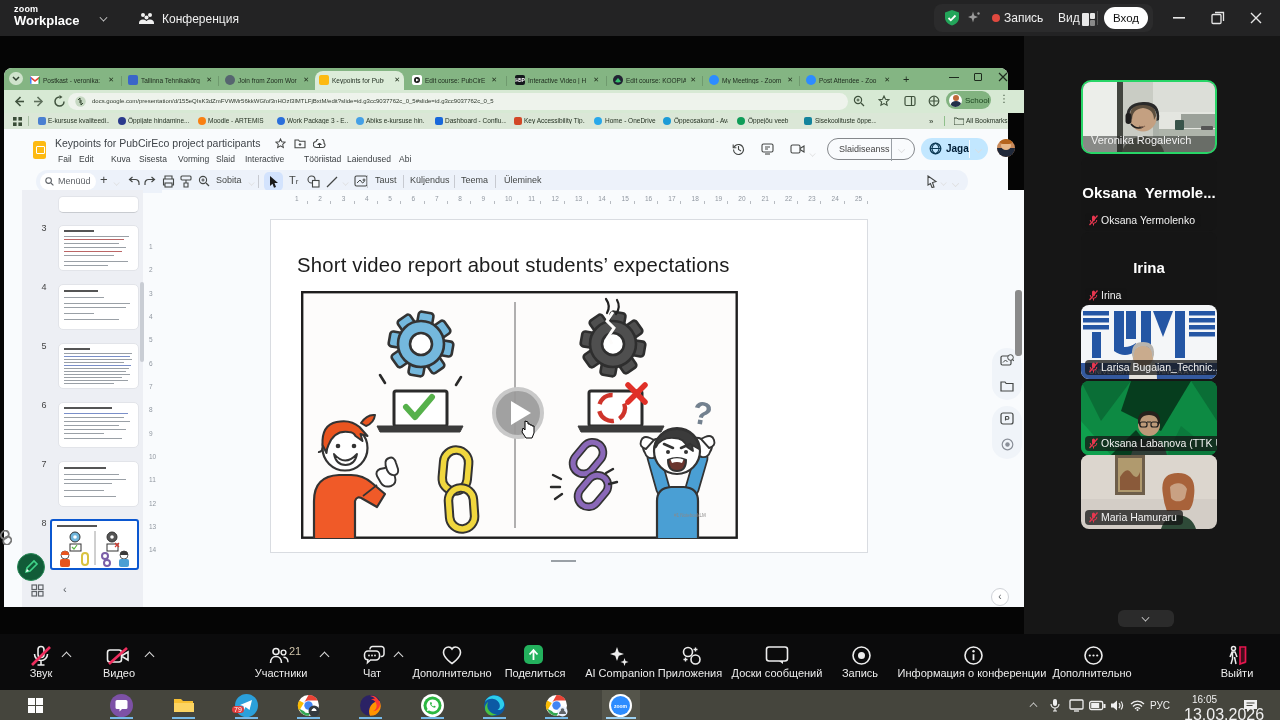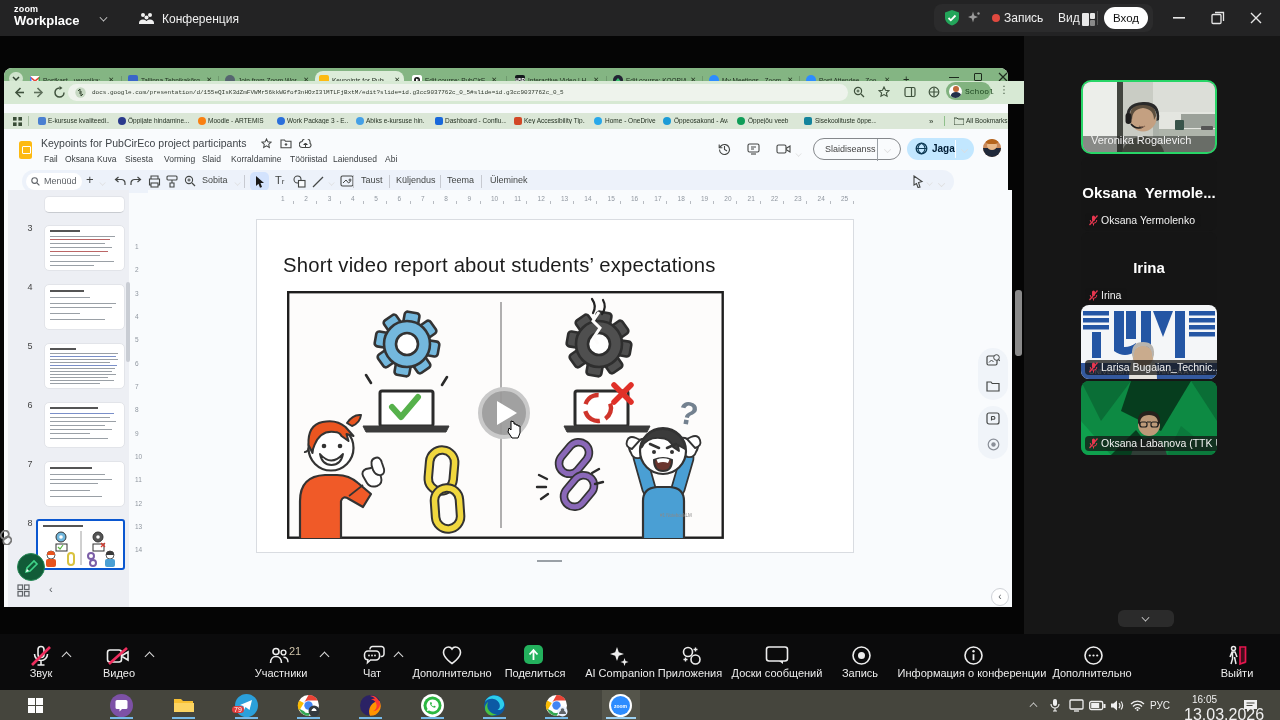--- a/index.html
+++ b/index.html
@@ -27,29 +27,29 @@
 
 #share{position:absolute;left:0;top:36px;width:1024px;height:598px;background:#050505;}
 #browser{position:absolute;left:4px;top:32px;width:1004px;height:539px;background:#f9fbfd;border-radius:8px 8px 0 0;}
 #tabstrip{position:absolute;left:0;top:0;width:1004px;height:22px;background:#84b583;border-radius:8px 8px 0 0;}
 .btab{position:absolute;top:3px;height:19px;font-size:6.5px;color:#1e2b1e;white-space:nowrap;overflow:hidden;}
 .btab .fav{position:absolute;left:4px;top:4px;width:10px;height:10px;border-radius:2px;}
 .btab .tt{position:absolute;left:17px;top:6px;width:60px;overflow:hidden;}
 .btab .x{position:absolute;right:4px;top:5px;font-size:7px;color:#23321f;}
 .btab.active{background:#dcecd9;border-radius:8px 8px 0 0;}
 .tsep{position:absolute;top:8px;width:1px;height:10px;background:#6f9a6e;}
-#navrow{position:absolute;left:0;top:13px;width:1089px;height:23px;background:#d7e9d4;font-family:Liberation Mono, monospace;}
+#navrow{position:absolute;left:0;top:22px;width:1089px;height:23px;background:#d7e9d4;}
 #urlpill{position:absolute;left:64px;top:3px;width:780px;height:17px;background:#eef3ec;border-radius:9px;}
 #urltxt{position:absolute;left:24px;top:5px;font-size:6px;color:#303a2e;white-space:nowrap;}
 #schoolchip{position:absolute;left:942px;top:1px;width:45px;height:18px;background:#82b380;border-radius:10px;color:#1e4620;font-size:8px;}
 #bkmrow{position:absolute;left:0;top:45px;width:1004px;height:16px;background:#dbe7d7;}
 .bk{position:absolute;top:4px;font-size:6.5px;color:#243122;white-space:nowrap;overflow:hidden;}
 .bkfav{position:absolute;top:4px;width:8px;height:8px;border-radius:2px;}
 
-#slides{position:absolute;left:4px;top:61px;width:904px;height:478px;background:#f9fbfd;}
+#slides{position:absolute;left:18px;top:61px;width:904px;height:478px;background:#f9fbfd;}
 #sl-icon{position:absolute;left:11px;top:12px;width:13px;height:18px;background:#fdba12;border-radius:2.5px;}
 #sl-icon:after{content:"";position:absolute;left:3px;top:5px;width:7px;height:6px;border:1.6px solid #fff;border-radius:1px;}
 #sl-title{position:absolute;left:33px;top:8px;font-size:10.5px;color:#3f4449;}
 #sl-menu{position:absolute;left:0;top:25px;font-size:8.5px;color:#3c4043;}
 #sl-tbar{position:absolute;left:14px;top:41px;width:932px;height:23px;background:#edf2fa;border-radius:12px;}
 #sl-search{position:absolute;left:4px;top:3px;width:56px;height:17px;background:#fff;border-radius:9px;color:#5f6368;font-size:9px;}
 .ti{position:absolute;top:4px;color:#444746;font-size:11px;}
 .tsep2{position:absolute;top:5px;width:1px;height:13px;background:#c7cad1;}
 .tbtn{position:absolute;top:5px;color:#444746;font-size:9px;}
 
@@ -309,26 +309,26 @@
         <svg class="abs" style="left:272px;top:10px" width="12" height="10" viewBox="0 0 12 10">
             <path d="M1 1h3.5l1 1.3H11v6.5H1z" fill="none" stroke="#454746" stroke-width="1.1"></path>
             <path d="M6 4v3M4.7 5.4h2.6" stroke="#454746" stroke-width="1"></path>
           </svg>
         <svg class="abs" style="left:291px;top:10px" width="13" height="10" viewBox="0 0 13 10">
             <path d="M3.5 8.5a3 3 0 01-.4-6A4 4 0 0111 4.2a2.4 2.4 0 01-.8 4.3z" fill="none" stroke="#454746" stroke-width="1.1"></path>
             <path d="M4.5 6l2-2 2 2M6.5 4.3V8" stroke="#454746" stroke-width="1"></path>
           </svg>
         <div id="sl-menu">
             <span style="position:absolute;left:36px">Fail</span>
-            <span style="position:absolute;left:57px">Oksana</span>
+            <span style="position:absolute;left:57px">Edit</span>
             <span style="position:absolute;left:89px">Kuva</span>
             <span style="position:absolute;left:117px">Sisesta</span>
             <span style="position:absolute;left:156px">Vorming</span>
             <span style="position:absolute;left:194px">Slaid</span>
-            <span style="position:absolute;left:223px">Korraldamine</span>
+            <span style="position:absolute;left:223px">Interactive</span>
             <span style="position:absolute;left:282px">Tööriistad</span>
             <span style="position:absolute;left:325px">Laiendused</span>
             <span style="position:absolute;left:377px">Abi</span>
           </div>
         <svg class="abs" style="left:710px;top:14px" width="13" height="13" viewBox="0 0 13 13">
             <path d="M6.5 3v3.5L9 8" stroke="#454746" stroke-width="1.1" fill="none"></path>
             <path d="M1.5 6.5a5 5 0 102-4L1.5 4.5" stroke="#454746" stroke-width="1.1" fill="none"></path>
             <path d="M1.2 1.5v3.2h3.2" fill="none" stroke="#454746" stroke-width="1.1"></path>
           </svg>
         <svg class="abs" style="left:739px;top:14px" width="13" height="12" viewBox="0 0 13 12">
@@ -830,20 +830,38 @@
         <path d="M66 41h4" stroke="#1a1a1a" stroke-width="1.2"></path>
         <path d="M50 74q4 -16 18 -17q14 1 18 17z" fill="#2f3d36"></path>
       </svg>
       <div class="vname"><svg class="mics" width="9" height="11" viewBox="0 0 9 11">
             <rect x="3" y="0.5" width="3" height="5.5" rx="1.5" fill="#e8374f"></rect>
             <path d="M1.2 5a3.3 3.3 0 006.6 0M4.5 8.2v2.3" stroke="#e8374f" stroke-width="1" fill="none"></path>
             <line x1="0.5" y1="10" x2="8.5" y2="0.5" stroke="#e8374f" stroke-width="1.2"></line>
           </svg>Oksana Labanova (TTK UA...</div>
     </div>
 
+    <div class="vtile" style="top:419px;">
+      <svg width="136" height="74" viewBox="0 0 136 74" preserveAspectRatio="none">
+        <rect width="136" height="74" fill="#d3cdc6"></rect>
+        <rect x="0" y="0" width="136" height="44" fill="#dcd6ce"></rect>
+        <rect x="34" y="0" width="30" height="40" fill="#6e5e4a"></rect>
+        <rect x="37" y="3" width="24" height="34" fill="#b09a6e"></rect>
+        <path d="M39 22q7 -12 12 -3q5 7 8 -2v18H39z" fill="#8a5a3a"></path>
+        <circle cx="97" cy="36" r="14" fill="#c9a183"></circle>
+        <path d="M82 40q-4 -22 15 -22q19 0 16 23q-1 10 -5 14l-22 1q-3 -7 -4 -16z" fill="#a8623a"></path>
+        <path d="M89 32a10 10 0 0117 2l-2 9a9 9 0 01-14 0z" fill="#c9a183"></path>
+        <path d="M80 74q4 -13 17 -14q14 1 18 14z" fill="#2e4a38"></path>
+      </svg>
+      <div class="vname"><svg class="mics" width="9" height="11" viewBox="0 0 9 11">
+            <rect x="3" y="0.5" width="3" height="5.5" rx="1.5" fill="#e8374f"></rect>
+            <path d="M1.2 5a3.3 3.3 0 006.6 0M4.5 8.2v2.3" stroke="#e8374f" stroke-width="1" fill="none"></path>
+            <line x1="0.5" y1="10" x2="8.5" y2="0.5" stroke="#e8374f" stroke-width="1.2"></line>
+          </svg>Maria Hamuraru</div>
+    </div>
 
     <div style="position:absolute;left:94px;top:574px;width:56px;height:17px;background:#2b2b2b;border-radius:6px;">
         <div class="chev-d" style="left:24px;top:4px;"></div>
       </div>
   </div>
 
   <div id="zbar">
     <svg class="zitem" style="left:30px" width="22" height="22" viewBox="0 0 22 22">
         <rect x="8" y="1.5" width="6" height="11" rx="3" fill="none" stroke="#ededed" stroke-width="1.6"></rect>
         <path d="M4.5 9a6.5 6.5 0 0013 0M11 15.5V20M7.5 20h7" fill="none" stroke="#ededed" stroke-width="1.6"></path>

